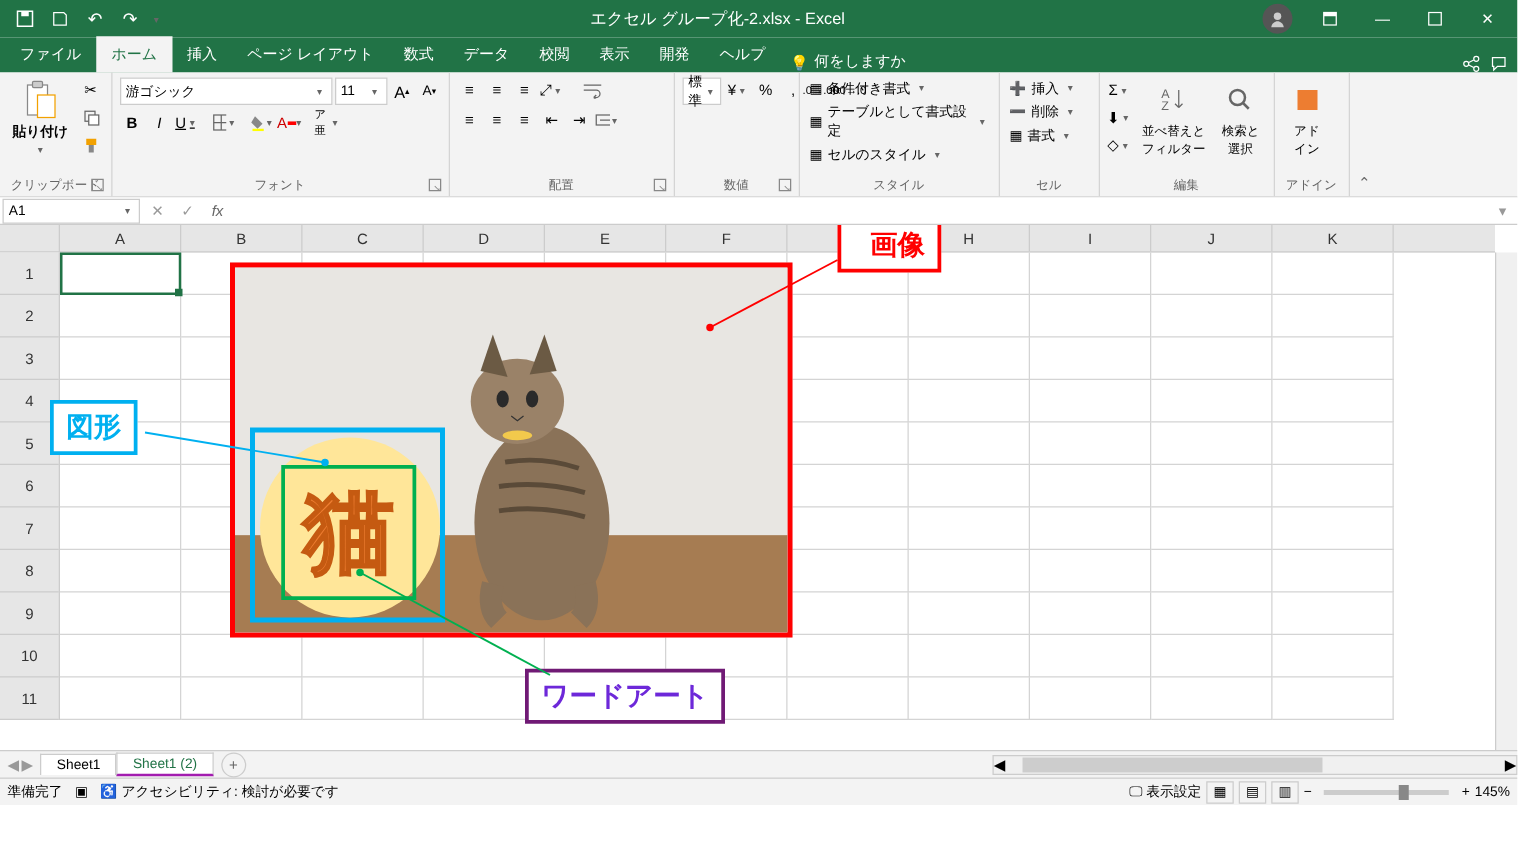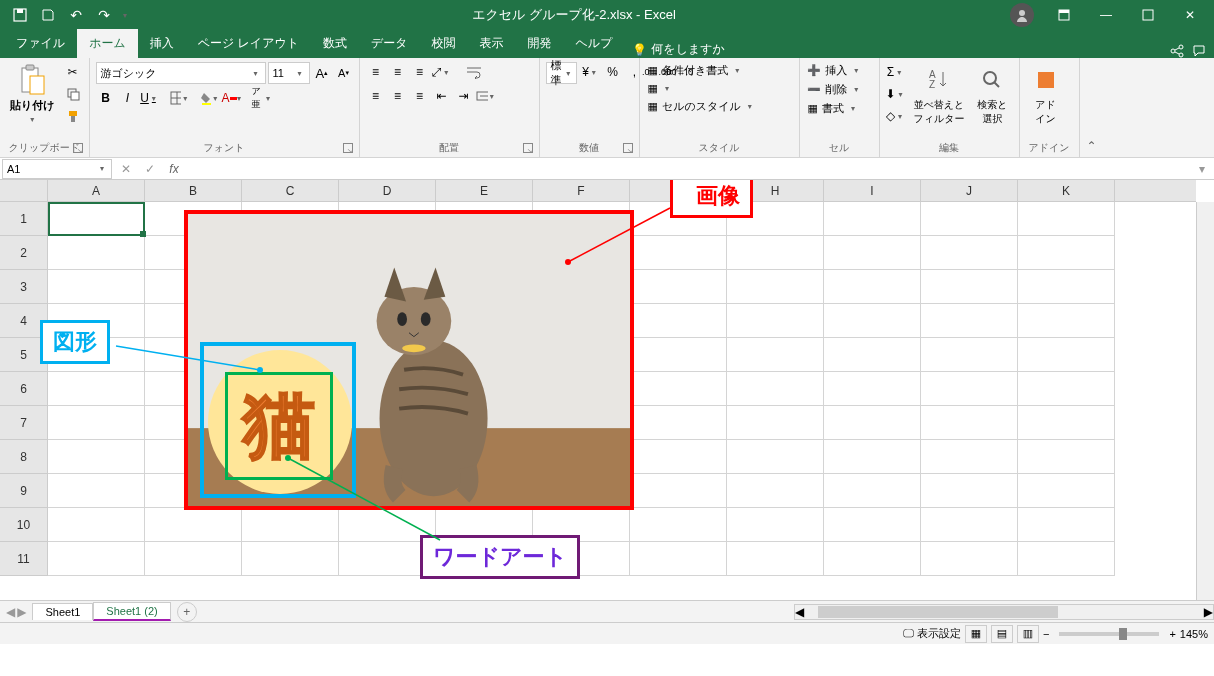--- a/index.html
+++ b/index.html
@@ -311,20 +311,21 @@
 
   <div class="group" style="width:160px;">
     <div class="group-content" style="flex-direction:column; gap:2px;">
       <div class="styles-item">
           <span>▦</span>
           <span>条件付き書式</span>
           <span class="dd">▾</span>
         </div>
       <div class="styles-item">
           <span>▦</span>
+          <span>テーブルとして書式設定</span>
           <span class="dd">▾</span>
         </div>
       <div class="styles-item">
           <span>▦</span>
           <span>セルのスタイル</span>
           <span class="dd">▾</span>
         </div>
     </div>
     <div class="group-label">スタイル</div>
   </div>
@@ -644,20 +645,25 @@
   <div class="sheet-tab active">Sheet1 (2)</div>
   <div class="add-sheet">+</div>
   <div class="hscroll">
       <span>◀</span>
       <div class="thumb"></div>
       <span style="margin-left:auto;">▶</span>
     </div>
 </div>
 
 <div class="status-bar">
+  <div class="status-left">
+    <span>準備完了</span>
+    <span>▣</span>
+    <span>♿ <span>アクセシビリティ: 検討が必要です</span></span>
+  </div>
   <div class="status-right">
     <span>🖵 <span>表示設定</span></span>
     <div class="view-btn">▦</div>
     <div class="view-btn">▤</div>
     <div class="view-btn">▥</div>
     <span>−</span>
     <div class="zoom-slider">
         <div class="zoom-thumb"></div>
       </div>
     <span>+</span>

